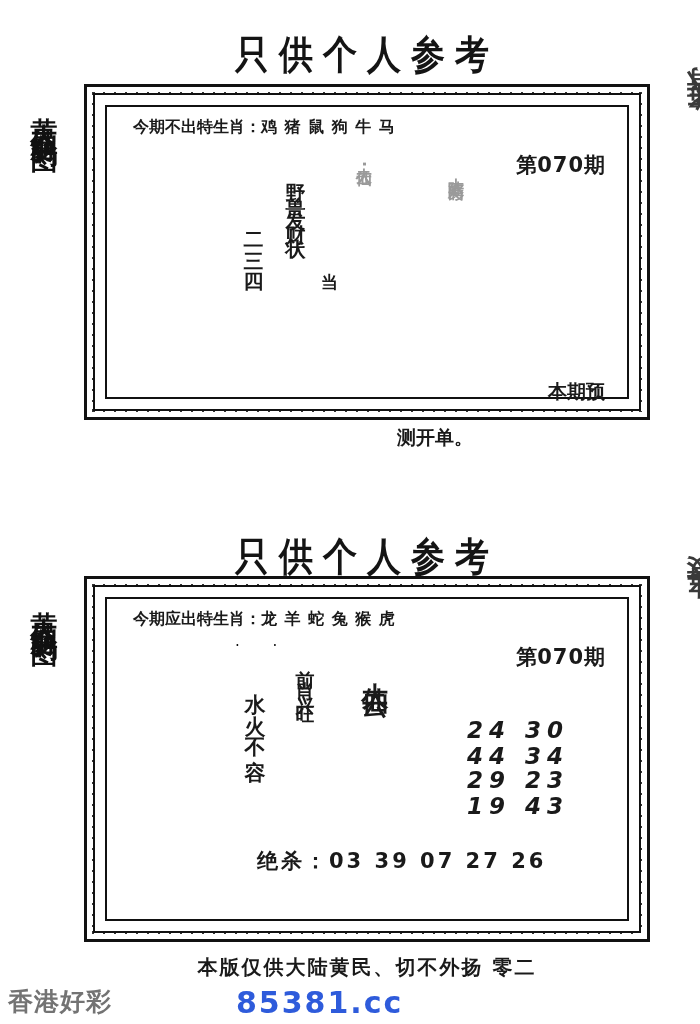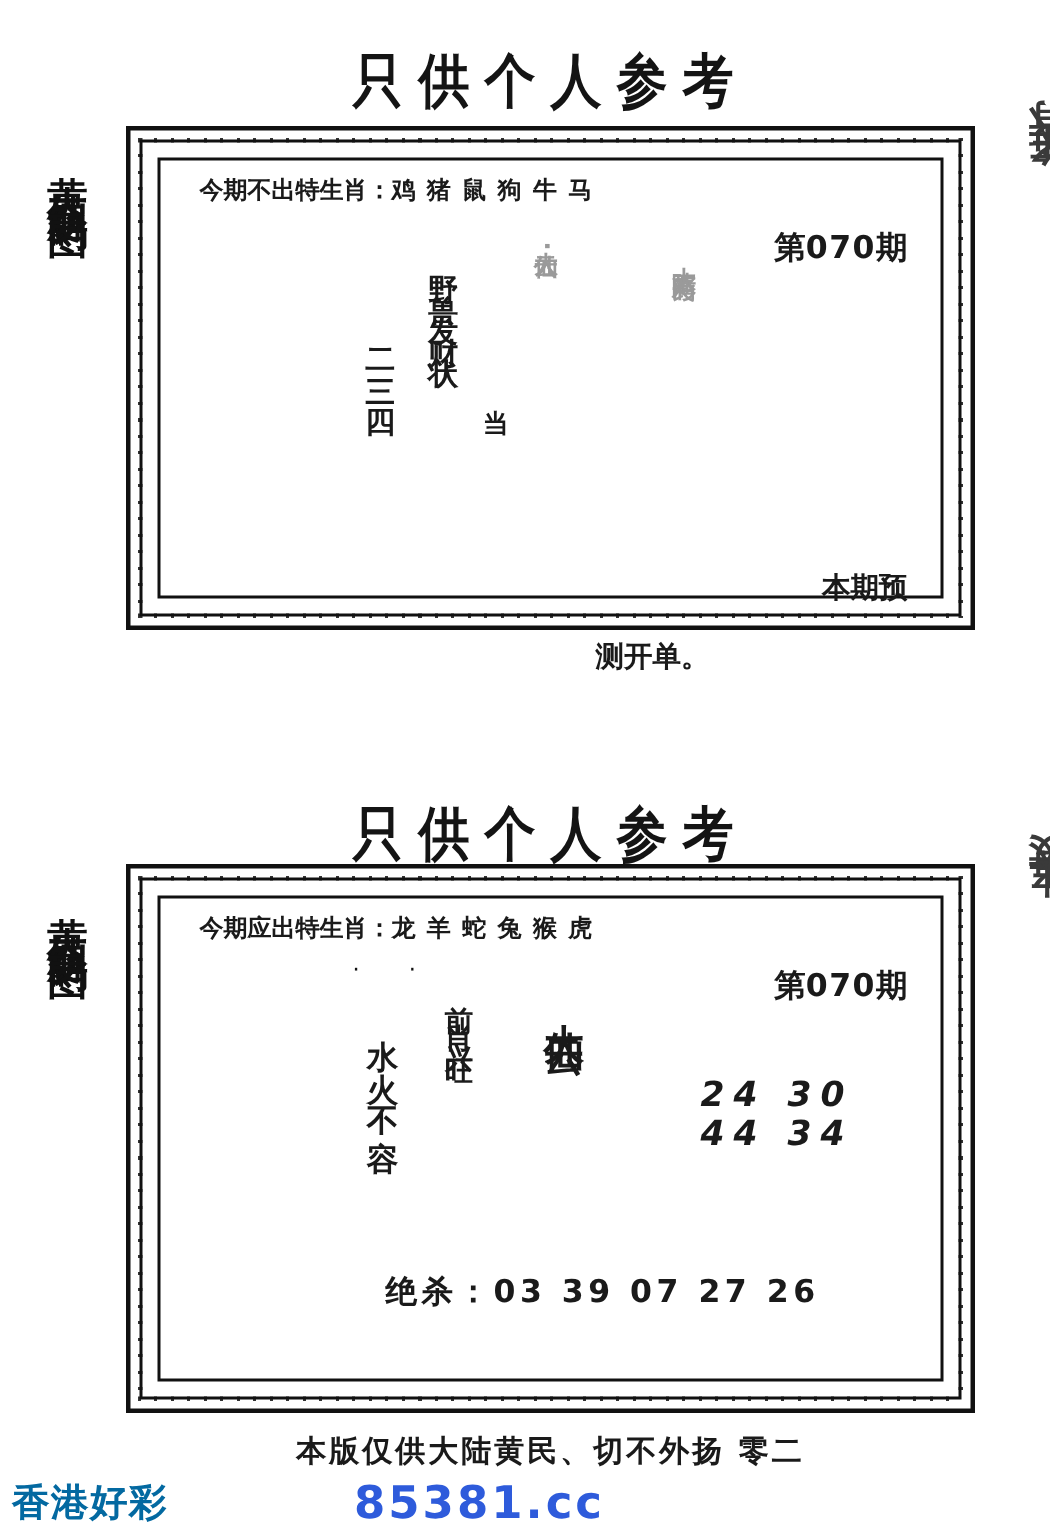--- a/index.html
+++ b/index.html
@@ -113,21 +113,21 @@
   .b-shui{left:134px;top:78px;font-size:21px;letter-spacing:22px;}
   .b-daxianyun{left:250px;top:62px;font-size:27px;letter-spacing:6px;}
   .b-xinshui{position:absolute;left:378px;top:62px;font-size:25px;font-weight:bold;letter-spacing:4px;}
   .b-row1{position:absolute;left:360px;top:118px;font-size:23px;font-weight:bold;letter-spacing:6px;font-style:italic;}
   .b-row2{position:absolute;left:360px;top:168px;font-size:23px;font-weight:bold;letter-spacing:6px;font-style:italic;}
   .b-jue{position:absolute;left:150px;top:248px;font-size:21px;font-weight:bold;letter-spacing:3px;}
 
   
   .wm-left{
     position:absolute;left:8px;bottom:6px;
-    font-size:25px;font-weight:bold;color:#0369a1;letter-spacing:1px;text-align:right;
+    font-size:25px;font-weight:bold;color:#737373;letter-spacing:1px;text-align:right;
   }
   .wm-center{
     position:absolute;left:236px;bottom:4px;
     font-size:30px;font-weight:bold;color:#1d4ed8;letter-spacing:2px;
     opacity:.92;
   }
 </style>
 </head>
 <body>
 
@@ -183,20 +183,21 @@
       <div class="issue">
         <span>第</span><span class="num">070</span><span>期</span>
       </div>
 
       <div class="b-dots">· ·</div>
       <div class="vblock b-qian">前肖兴旺</div>
       <div class="vblock b-shui">水火不容</div>
       <div class="vblock b-daxianyun">大仙云</div>
 
       <div class="b-row1">24 30 44 34</div>
+      <div class="b-row2">29 23 19 43</div>
 
       <div class="b-jue">
         <span>绝杀：</span><span>03 39 07 27 26</span>
       </div>
 
     </div>
   </div>
 
   <div class="footnote">本版仅供大陆黄民、切不外扬 零二</div>
 </div>

